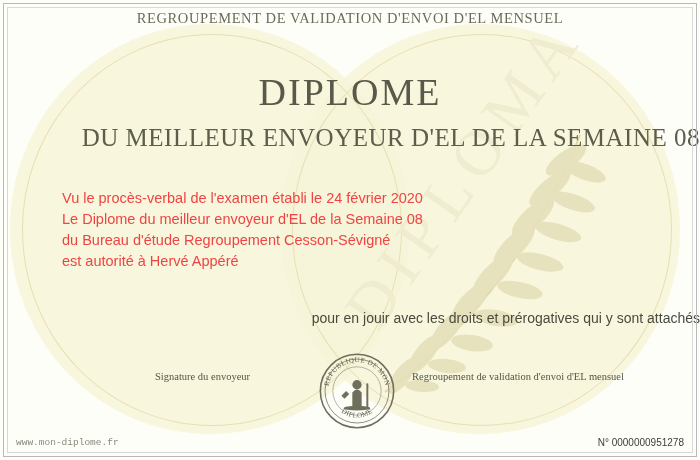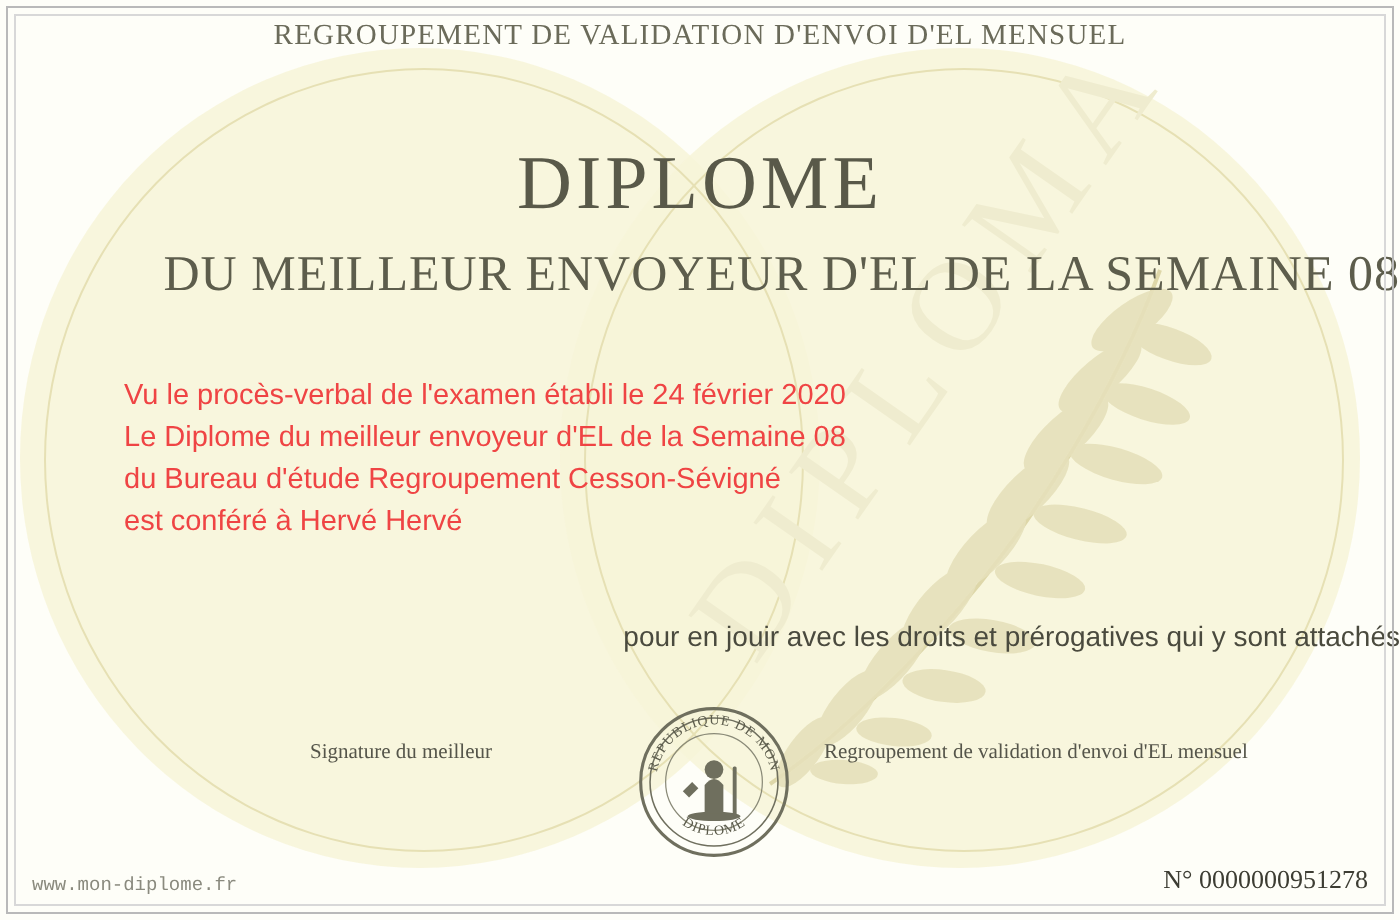--- a/index.html
+++ b/index.html
@@ -195,23 +195,23 @@
     left: 16px;
     bottom: 12px;
     font-size: 9.5px;
     color: #8a8a7e;
     font-family: Liberation Mono, monospace;
   }
   .footer-right {
     position: absolute;
     right: 16px;
     bottom: 12px;
-    font-size: 13px;
+    font-size: 10px;
     color: #3d3d33;
-    font-family: Liberation Serif, serif;
+    font-family: Liberation Sans, sans-serif;
   }
 </style>
 </head>
 <body>
 
 <div id="diploma">
 
   <div class="bg-ellipse left"></div>
   <div class="bg-ellipse right"></div>
   <div class="bg-ellipse-ring left"></div>
@@ -246,26 +246,26 @@
   </svg>
 
   <div class="top-title">REGROUPEMENT DE VALIDATION D'ENVOI D'EL MENSUEL</div>
   <div class="main-title">DIPLOME</div>
   <div class="sub-title">DU MEILLEUR ENVOYEUR D'EL DE LA SEMAINE 08</div>
 
   <div class="body-block">
     <div class="line">Vu le procès-verbal de l'examen établi le 24 février 2020</div>
     <div class="line">Le Diplome du meilleur envoyeur d'EL de la Semaine 08</div>
     <div class="line">du Bureau d'étude Regroupement Cesson-Sévigné</div>
-    <div class="line">est conféré à Hervé Hervé</div>
+    <div class="line">est autorité à Hervé Appéré</div>
   </div>
 
   <div class="enjoy-line">pour en jouir avec les droits et prérogatives qui y sont attachés</div>
 
-  <div class="sig-left">Signature du meilleur</div>
+  <div class="sig-left">Signature du envoyeur</div>
   <div class="sig-right">Regroupement de validation d'envoi d'EL mensuel</div>
 
   <svg class="seal" viewBox="0 0 100 100" xmlns="http://www.w3.org/2000/svg">
     <circle cx="50" cy="50" r="47" fill="none" stroke="#6f6f5e" stroke-width="2"></circle>
     <circle cx="50" cy="50" r="41" fill="none" stroke="#6f6f5e" stroke-width="1"></circle>
     <circle cx="50" cy="50" r="31" fill="none" stroke="#8a8a78" stroke-width="0.8"></circle>
     <defs>
       <path id="sealTop" d="M 13 50 A 37 37 0 0 1 87 50"></path>
       <path id="sealBot" d="M 16 50 A 34 34 0 0 0 84 50"></path>
     </defs>

